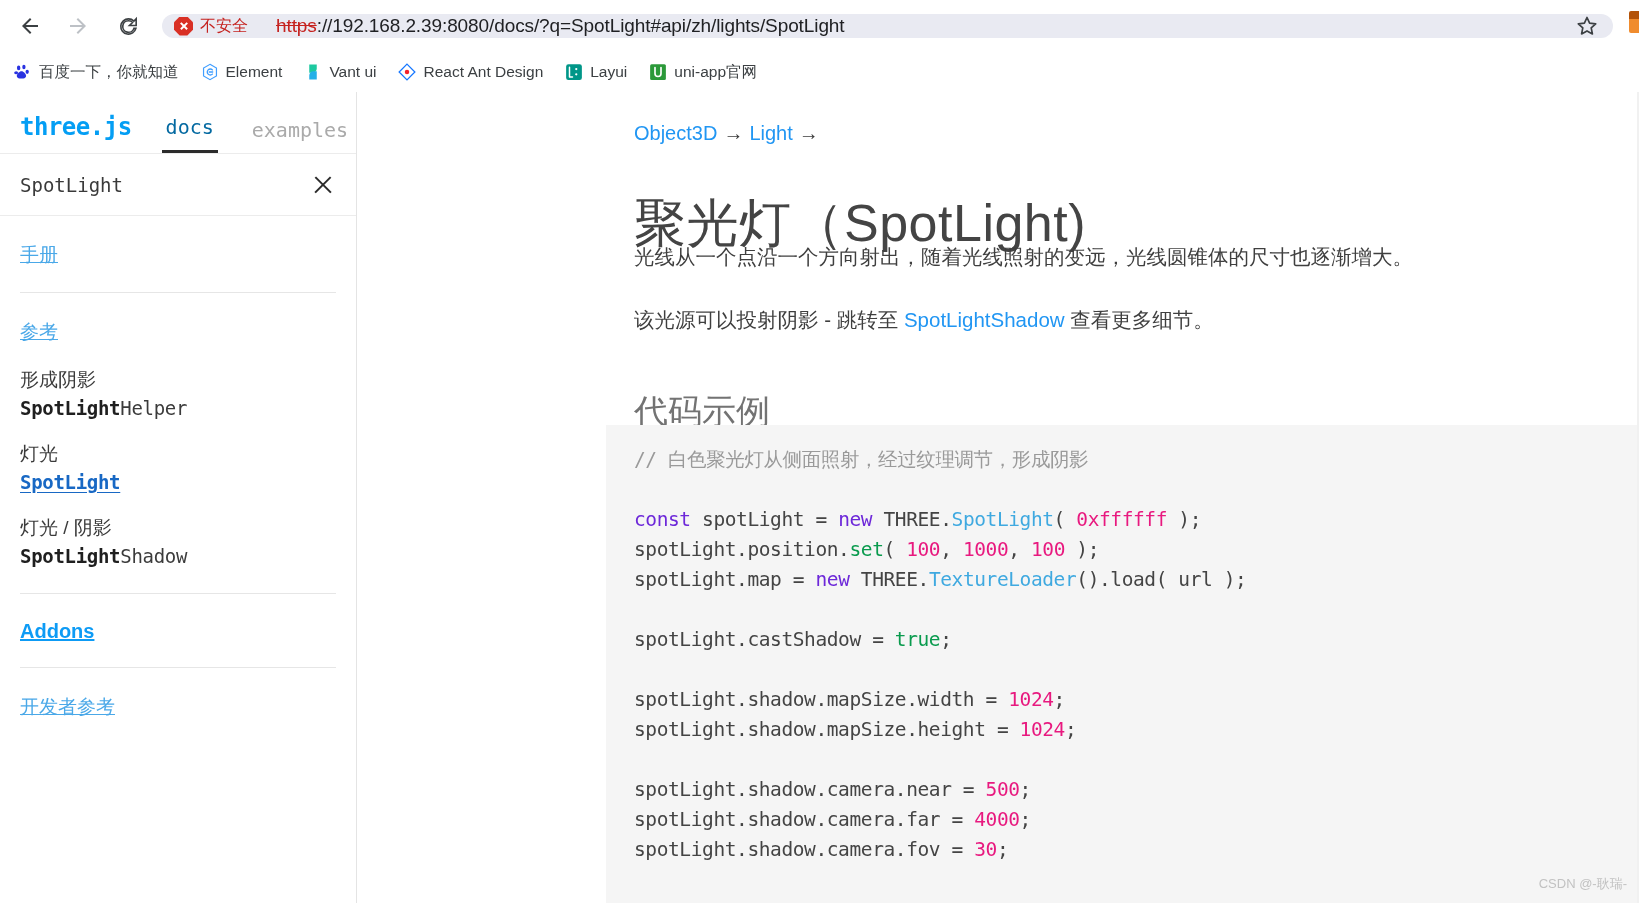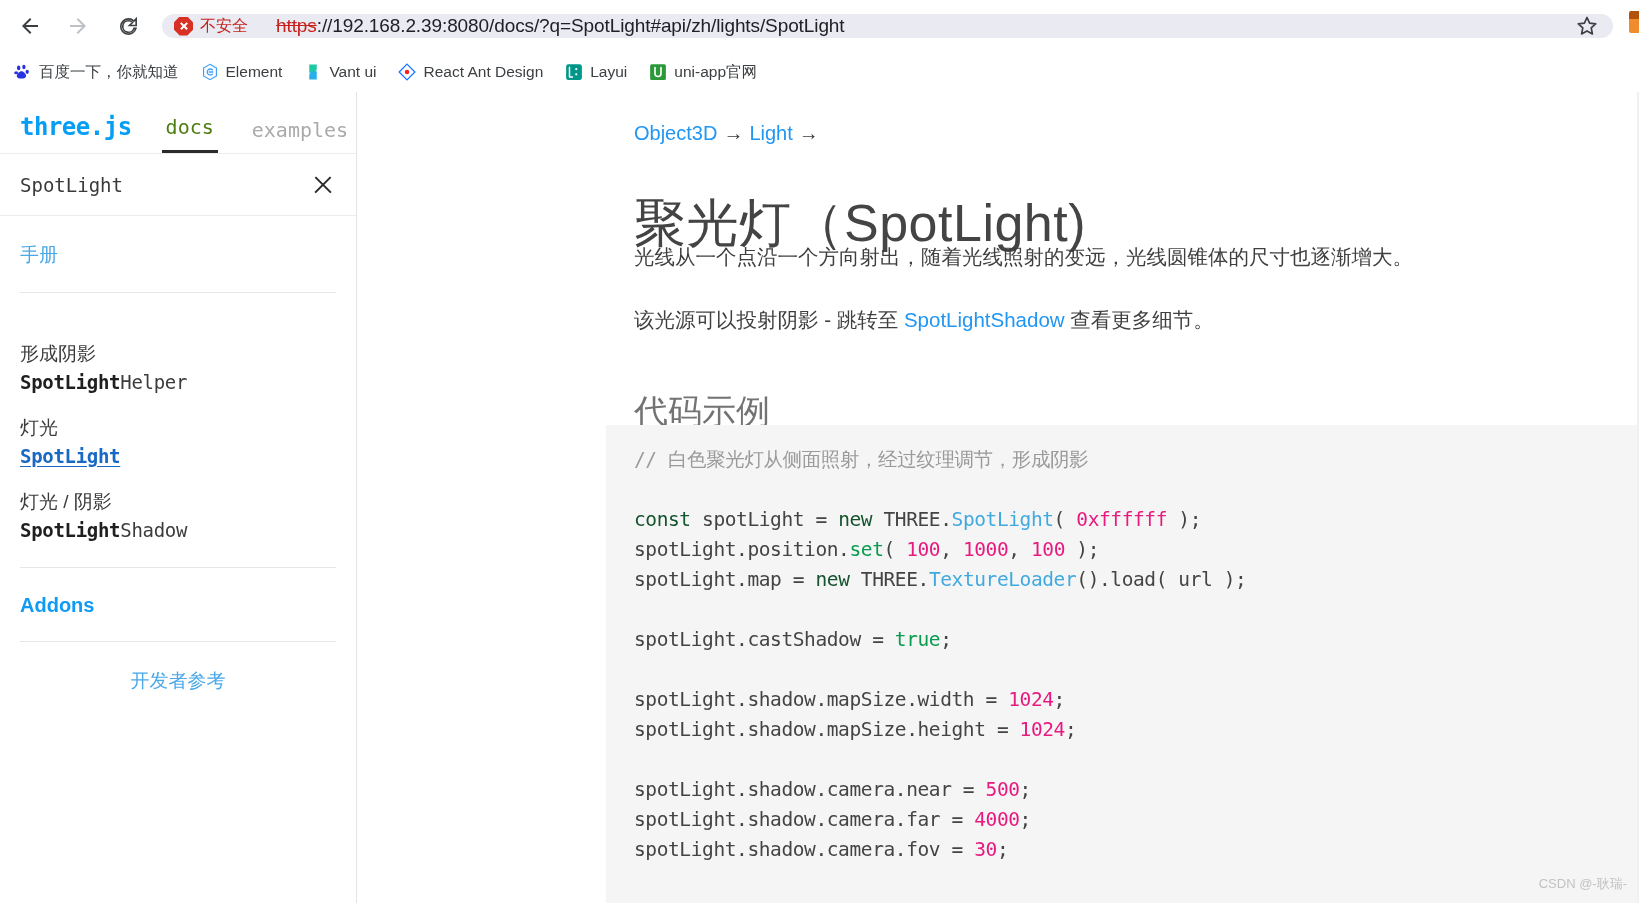--- a/index.html
+++ b/index.html
@@ -146,21 +146,21 @@
     font-weight: 700;
     letter-spacing: -0.5px;
     padding-bottom: 12px;
   }
   .stab {
     font-family: "DejaVu Sans Mono", "Liberation Mono", monospace;
     font-size: 20px;
     padding: 0 4px 11px 4px;
     margin-left: 30px;
   }
-  #tab-docs { color: #4d7c0f; border-bottom: 3px solid #2b2b2b; }
+  #tab-docs { color: #0369a1; border-bottom: 3px solid #2b2b2b; }
   #tab-examples { color: #aaaaaa; }
 
   #search-row {
     height: 62px;
     display: flex; align-items: center;
     padding: 0 22px 0 20px;
     border-bottom: 1px solid #ececec;
   }
   #search-input-text {
     font-family: "DejaVu Sans Mono", "Liberation Mono", monospace;
@@ -177,26 +177,27 @@
     content: ""; position: absolute;
     left: 50%; top: 50%;
     width: 22px; height: 2.4px;
     background: #2b2b2b;
   }
   #clear-search-icon::before { transform: translate(-50%,-50%) rotate(45deg); }
   #clear-search-icon::after  { transform: translate(-50%,-50%) rotate(-45deg); }
 
   #sidebar-nav { padding: 0 20px; }
   .nav-section { padding: 26px 0 22px 0; border-bottom: 1px solid #e6e6e6; }
-  .nav-section.last { border-bottom: none; text-align: center; }
+  .nav-section.last { border-bottom: none; }
   .section-link {
     font-size: 19px;
     color: #4aa8e8;
     display: block;
     margin-bottom: 2px;
+    text-decoration: underline;
   }
   .section-link.strong { font-weight: 700; color: #0d9bf5; font-size: 20px; }
   .cat-label {
     font-size: 19px;
     color: #3b3b3b;
     margin-top: 22px;
     margin-bottom: 4px;
   }
   .entry {
     font-family: "DejaVu Sans Mono", "Liberation Mono", monospace;
@@ -264,21 +265,21 @@
   .code-line {
     font-family: "DejaVu Sans Mono", "Liberation Mono", monospace;
     font-size: 19.5px;
     line-height: 30px;
     color: #444444;
     white-space: pre;
     letter-spacing: -0.4px;
   }
   .code-line.blank { height: 30px; }
   .c-comment { color: #9a9a9a; }
-  .c-kw      { color: #14532d; }
+  .c-kw      { color: #6d28d9; }
   .c-type    { color: #3fa9e0; }
   .c-num     { color: #e8197f; }
   .c-fn      { color: #0a9b4e; }
   .c-bool    { color: #0a9b4e; }
 
   #watermark {
     position: absolute; right: 12px; bottom: 10px;
     font-size: 13px;
     color: #c2c2c2;
     white-space: nowrap;
@@ -405,20 +406,21 @@
       <span id="clear-search-icon"></span>
     </div>
 
     <div id="sidebar-nav">
 
       <div class="nav-section">
         <a class="section-link">手册</a>
       </div>
 
       <div class="nav-section">
+        <a class="section-link">参考</a>
 
         <div class="cat-label">形成阴影</div>
         <div class="entry"><b>SpotLight</b><span>Helper</span></div>
 
         <div class="cat-label">灯光</div>
         <div class="entry active"><span>SpotLight</span><span></span></div>
 
         <div class="cat-label">灯光 / 阴影</div>
         <div class="entry"><b>SpotLight</b><span>Shadow</span></div>
       </div>

